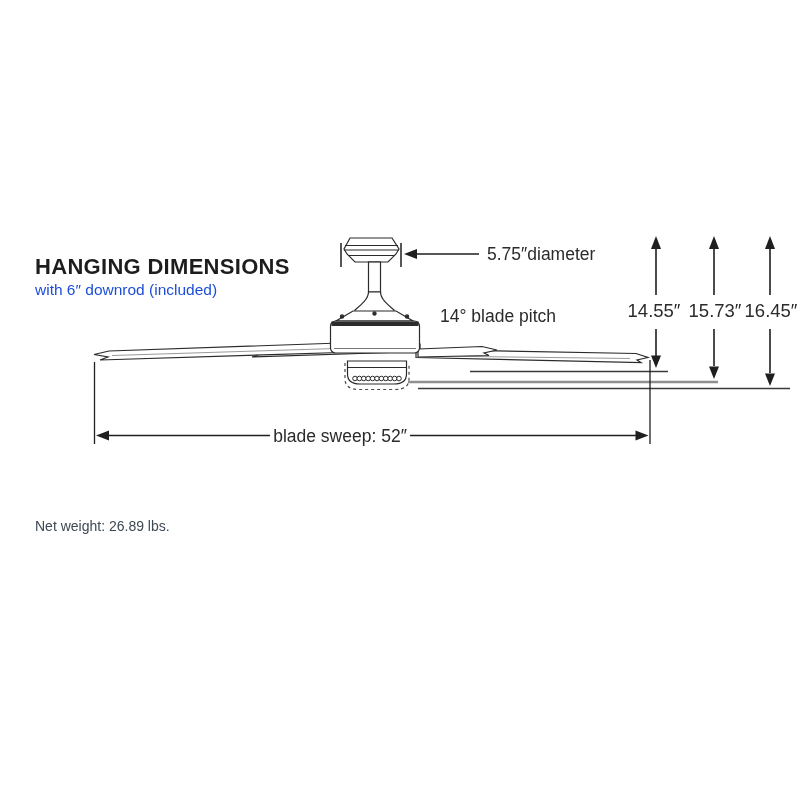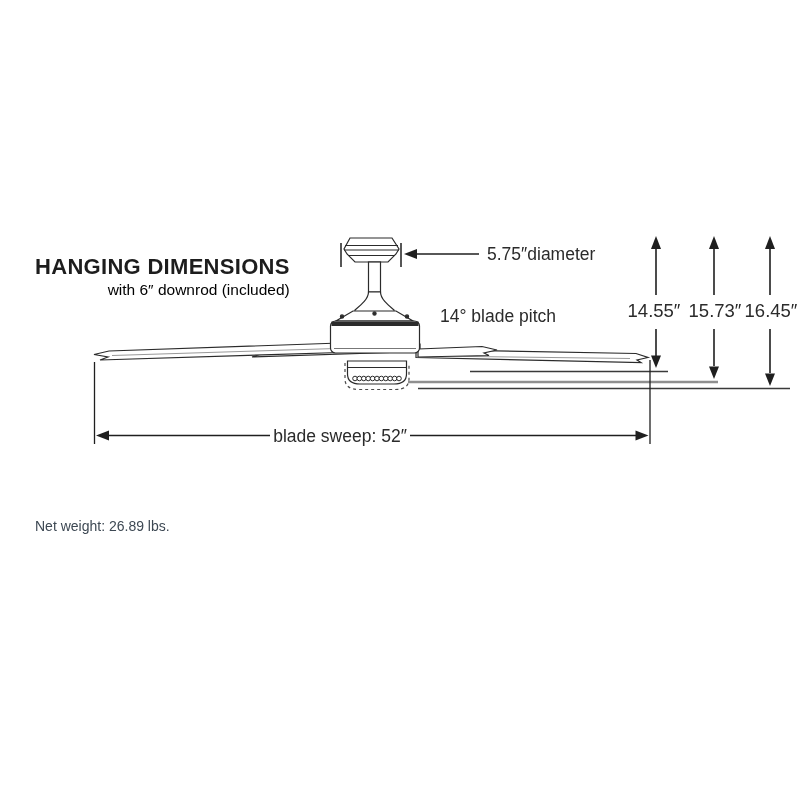--- a/index.html
+++ b/index.html
@@ -1,27 +1,27 @@
 <!DOCTYPE html>
 <html><head>
 <meta charset="utf-8">
 <style>
   html,body{margin:0;padding:0;}
   body{
     width:800px;height:800px;background:#ffffff;position:relative;overflow:hidden;
     font-family:"Liberation Sans", sans-serif;
   }
-  .page{position:absolute;inset:0;text-align:right;}
+  .page{position:absolute;inset:0;}
   .title-block{position:absolute;left:35px;top:254px;}
   .title{
     margin:0;font-size:22px;font-weight:bold;letter-spacing:0.3px;
     color:#1d1d1d;line-height:1.15;white-space:nowrap;
   }
   .subtitle{
-    margin:2px 0 0 0;font-size:15.5px;font-weight:normal;color:#000000;white-space:nowrap;
+    margin:2px 0 0 0;font-size:15.5px;font-weight:normal;color:#1d4ed8;white-space:nowrap;
   }
   .net-weight{
     position:absolute;left:35px;top:518px;font-size:14px;color:#3d4853;white-space:nowrap;
   }
   svg{position:absolute;left:0;top:0;}
   .dim-text{font-size:17.5px;fill:#2b2b2b;}
   .dim-num{font-size:18.5px;fill:#2b2b2b;}
 </style>
 </head>
 <body>

